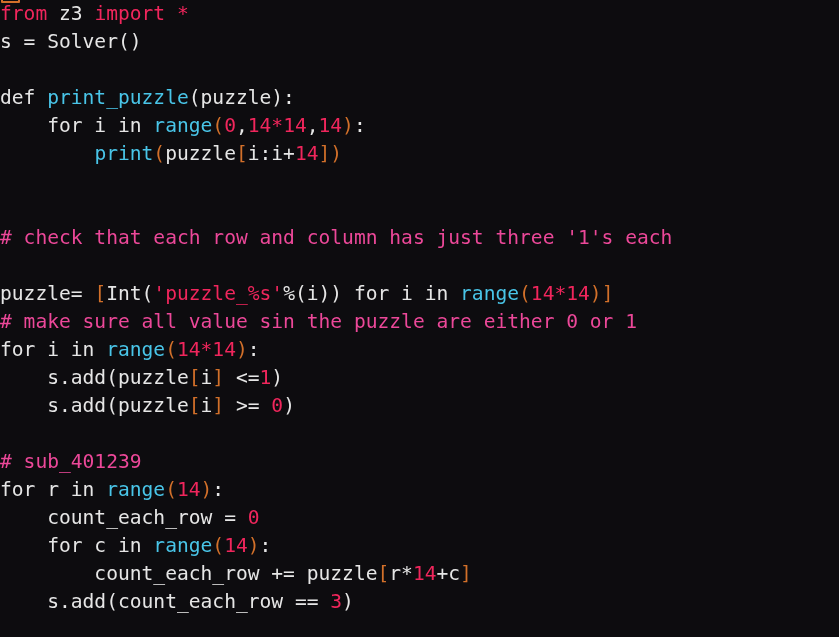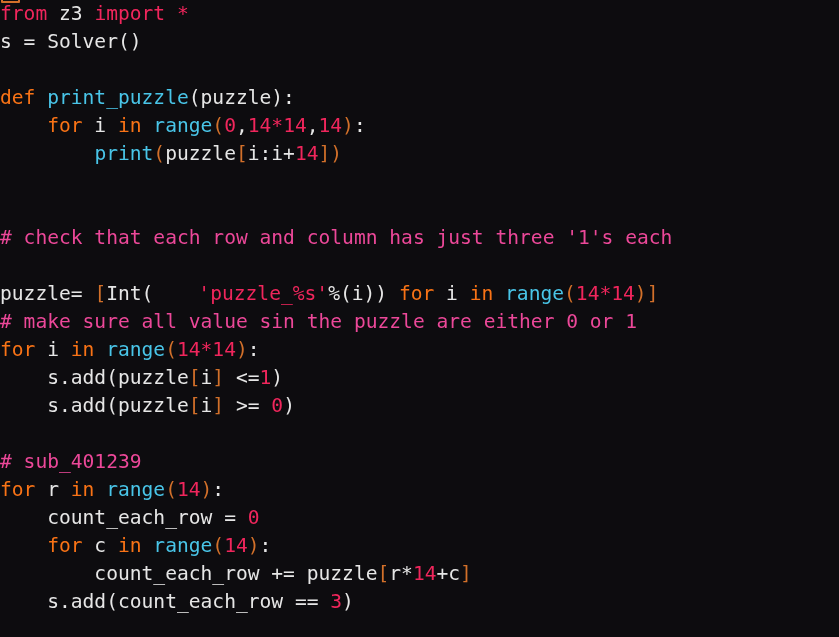--- a/index.html
+++ b/index.html
@@ -37,24 +37,24 @@
     color: #e6e6e6;
     -webkit-font-smoothing: antialiased;
   }
   .ln {
     display: block;
     height: 28px;
     white-space: pre;
   }
   
   .kw       { color: #f0265c; }  
-  .kw2      { color: #f97316; }  
+  .kw2      { color: #e5e5e5; }  
   .fn       { color: #49c5e8; }  
   .num      { color: #f0265c; }  
-  .str      { color: #f0265c; margin-left: 45px; }  
+  .str      { color: #f0265c; }  
   .com      { color: #ec4899; }  
   .pl       { color: #e6e6e6; }  
   .brk      { color: #d2702a; }  
 
   
   #clip-box {
     position: absolute;
     left: 1px;
     top: -7px;
     width: 19px;

